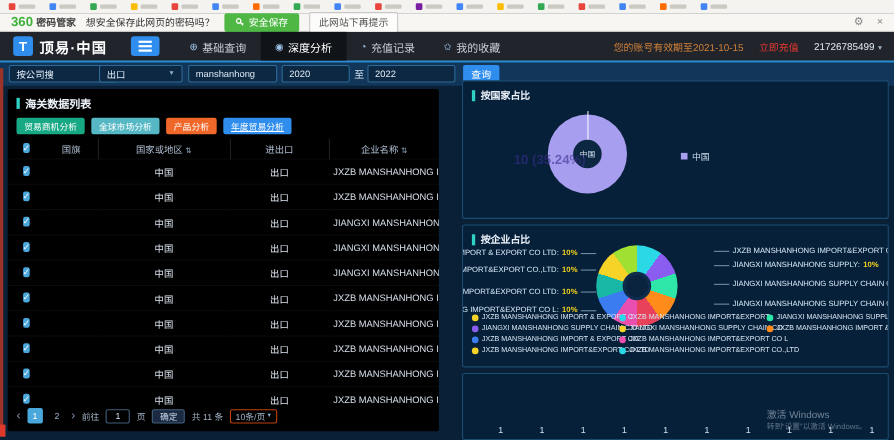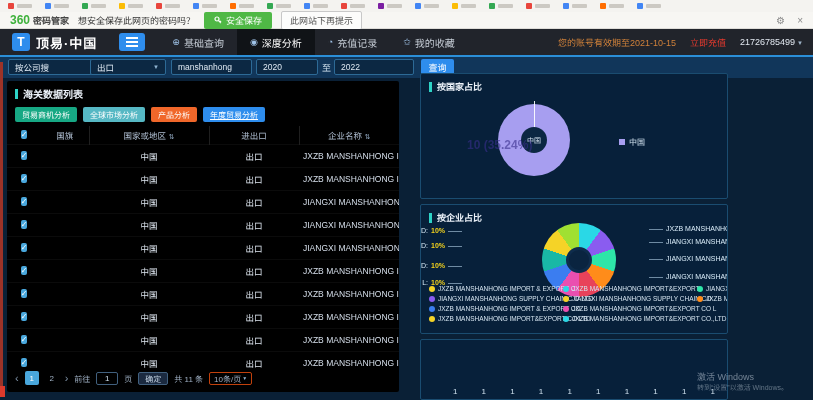--- a/index.html
+++ b/index.html
@@ -76,21 +76,21 @@
   .pg-num{min-width:14px;height:14px;border-radius:2px;display:flex;align-items:center;justify-content:center}
   .pg-num.cur{background:#49a7dc;color:#fff}
   .pg-input{width:22px;height:13px;background:transparent;border:1px solid #41607e;border-radius:2px;
             color:#cfe0ee;text-align:center;font-size:8px;outline:none;font-family:inherit}
   .pg-confirm{height:13px;border:1px solid #41607e;border-radius:2px;background:#1b2a40;color:#c4d4e4;
               display:flex;align-items:center;padding:0 6px;font-size:8px}
   .pg-size{height:13px;border:1px solid #c2410c;border-radius:2px;display:flex;align-items:center;gap:1px;padding:0 4px}
   .pg-size .caret{font-size:5px;color:#8fb4d1}
 
   
-  .rpanel{position:absolute;left:420px;width:308px;background:#07203a;border:1px solid #1a4c70;border-radius:2px;overflow:hidden}
+  .rpanel{position:absolute;left:420px;width:388px;background:#07203a;border:1px solid #1a4c70;border-radius:2px;overflow:hidden}
   #p-country{top:73px;height:126px}
   #p-company{top:204px;height:130px}
   #p-bar{top:339px;height:61px}
   .rp-title{display:flex;align-items:center;gap:5px;padding:6px 8px 0}
   .rp-title .ptitle-text{font-size:9px}
 
   .donut{position:absolute;left:77px;top:30px;width:72px;height:72px;border-radius:50%;background:#a79ef0;
          display:flex;align-items:center;justify-content:center}
   .donut-line{position:absolute;left:50%;top:-3px;width:1px;height:40px;background:rgba(255,255,255,.9)}
   .donut-hole{width:26px;height:26px;border-radius:50%;background:#0c2742;color:#d5e2ef;font-size:7px;

